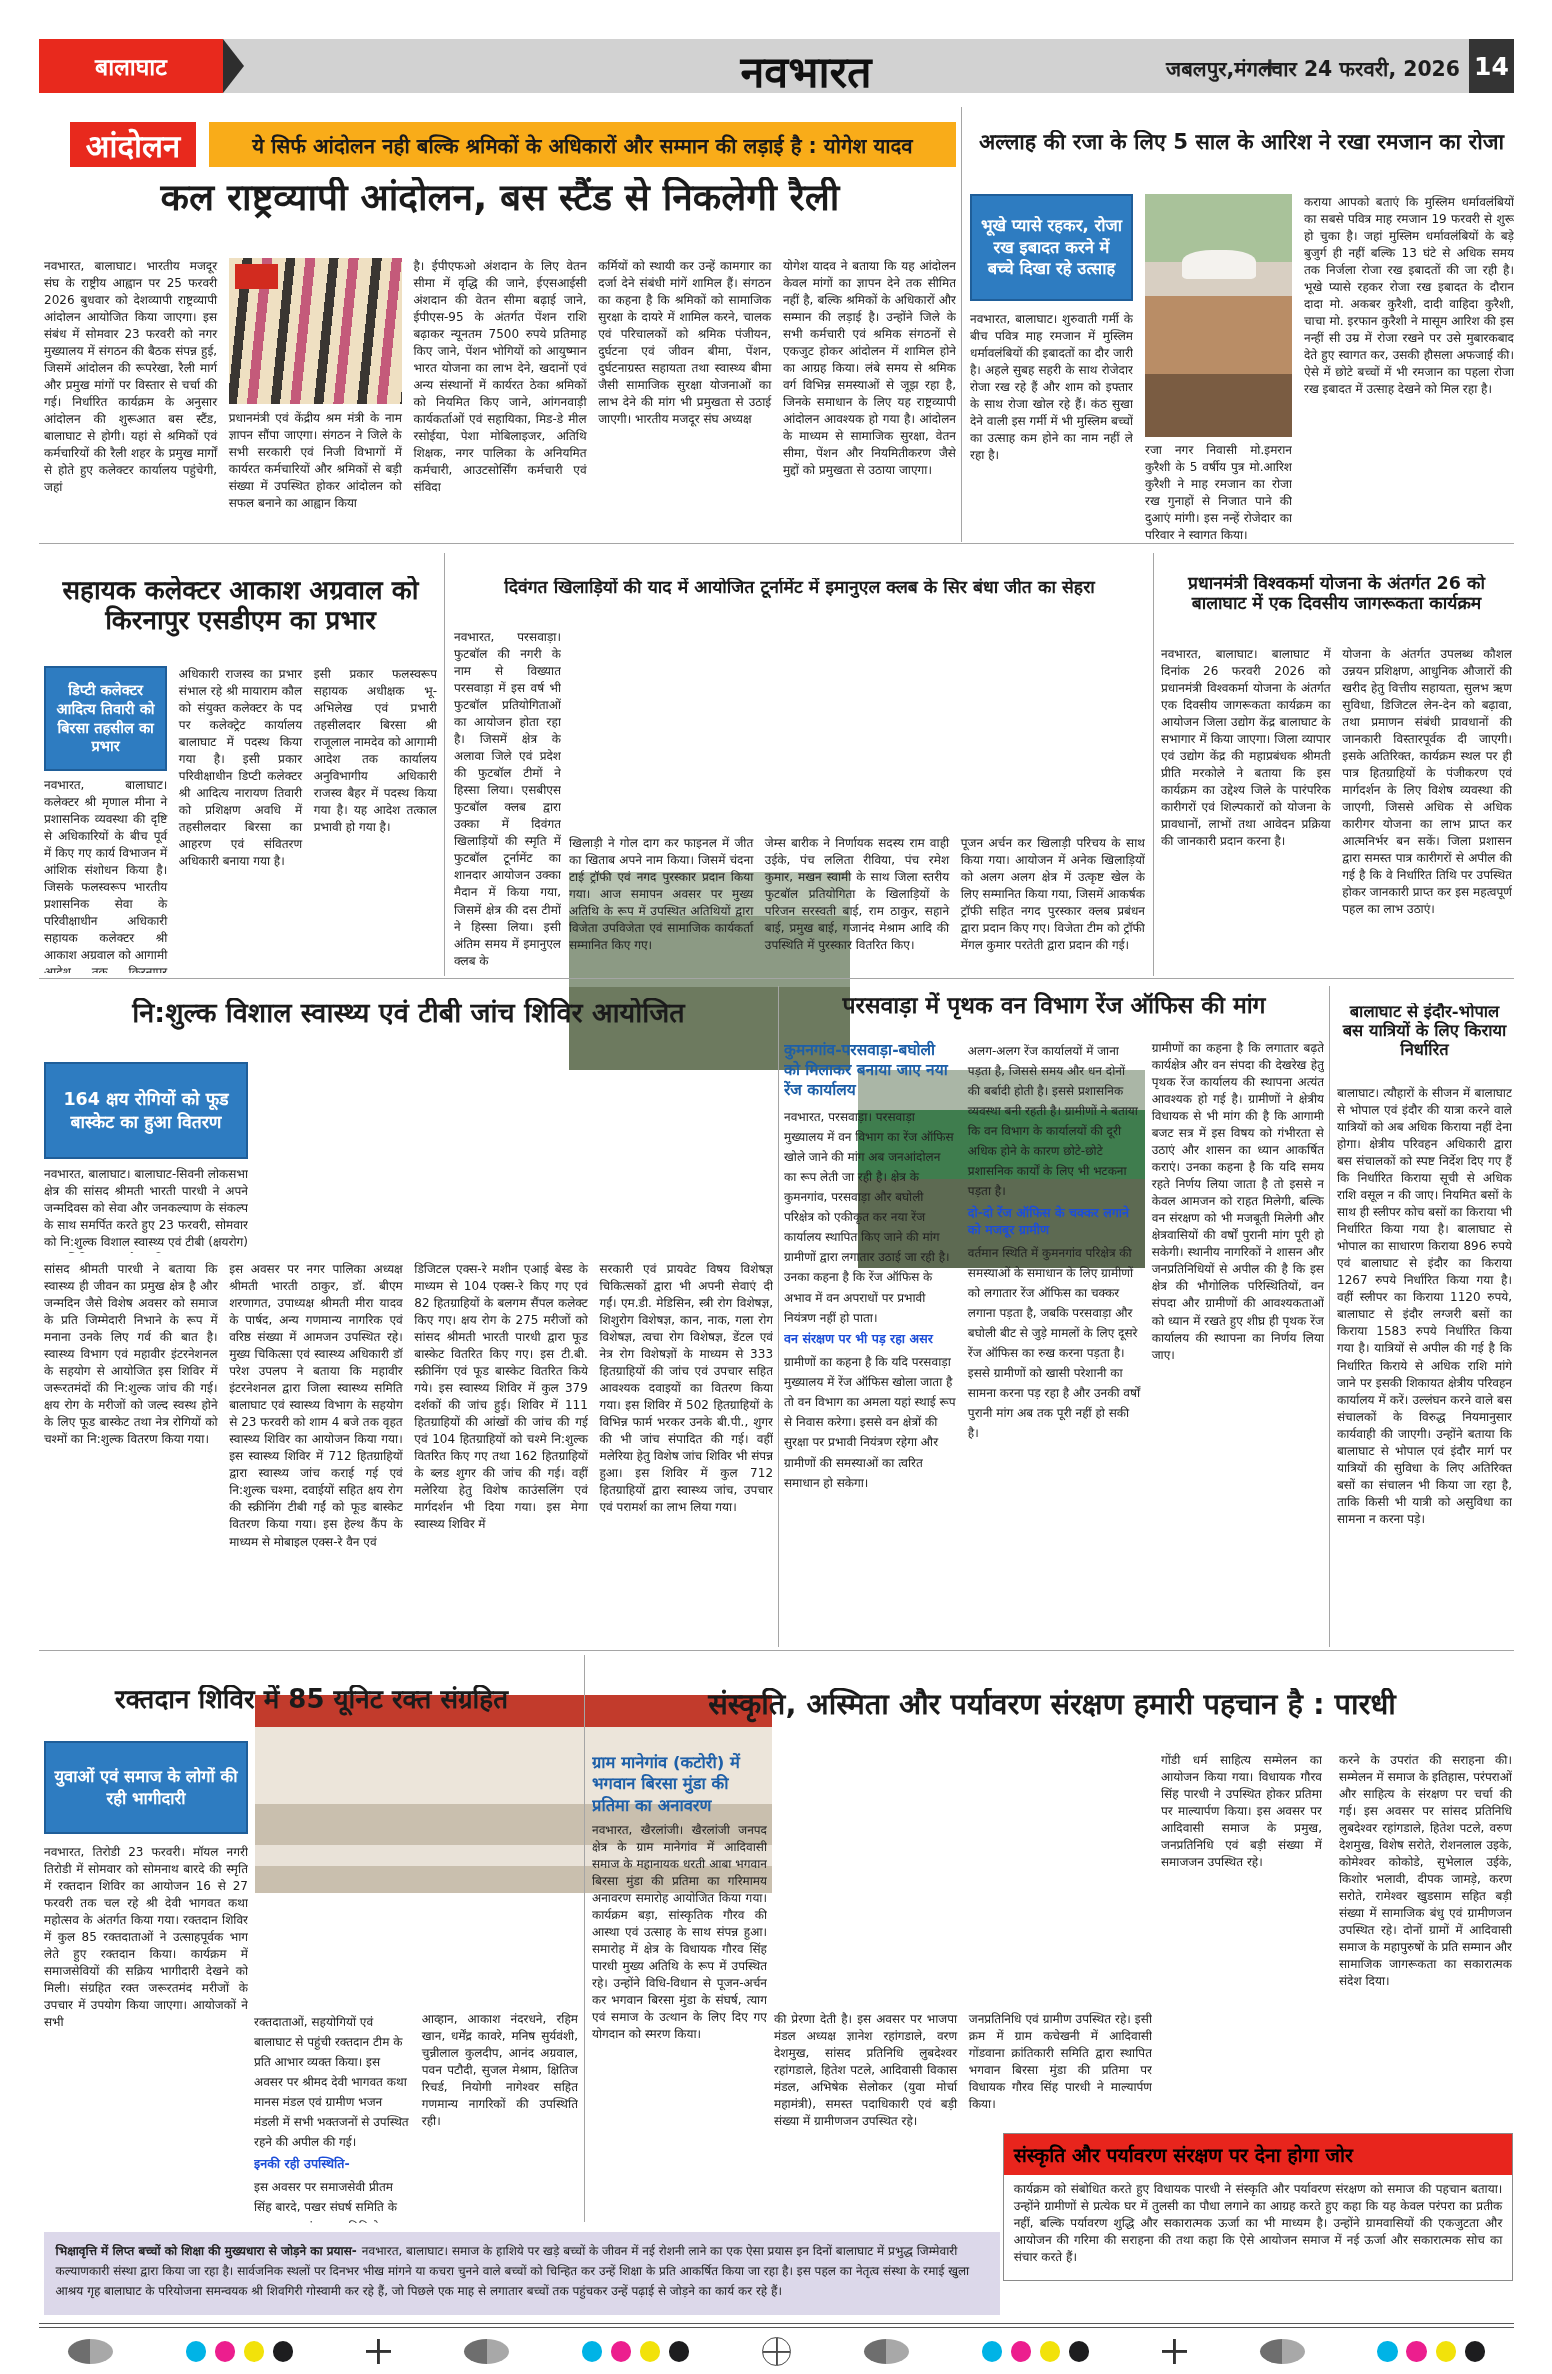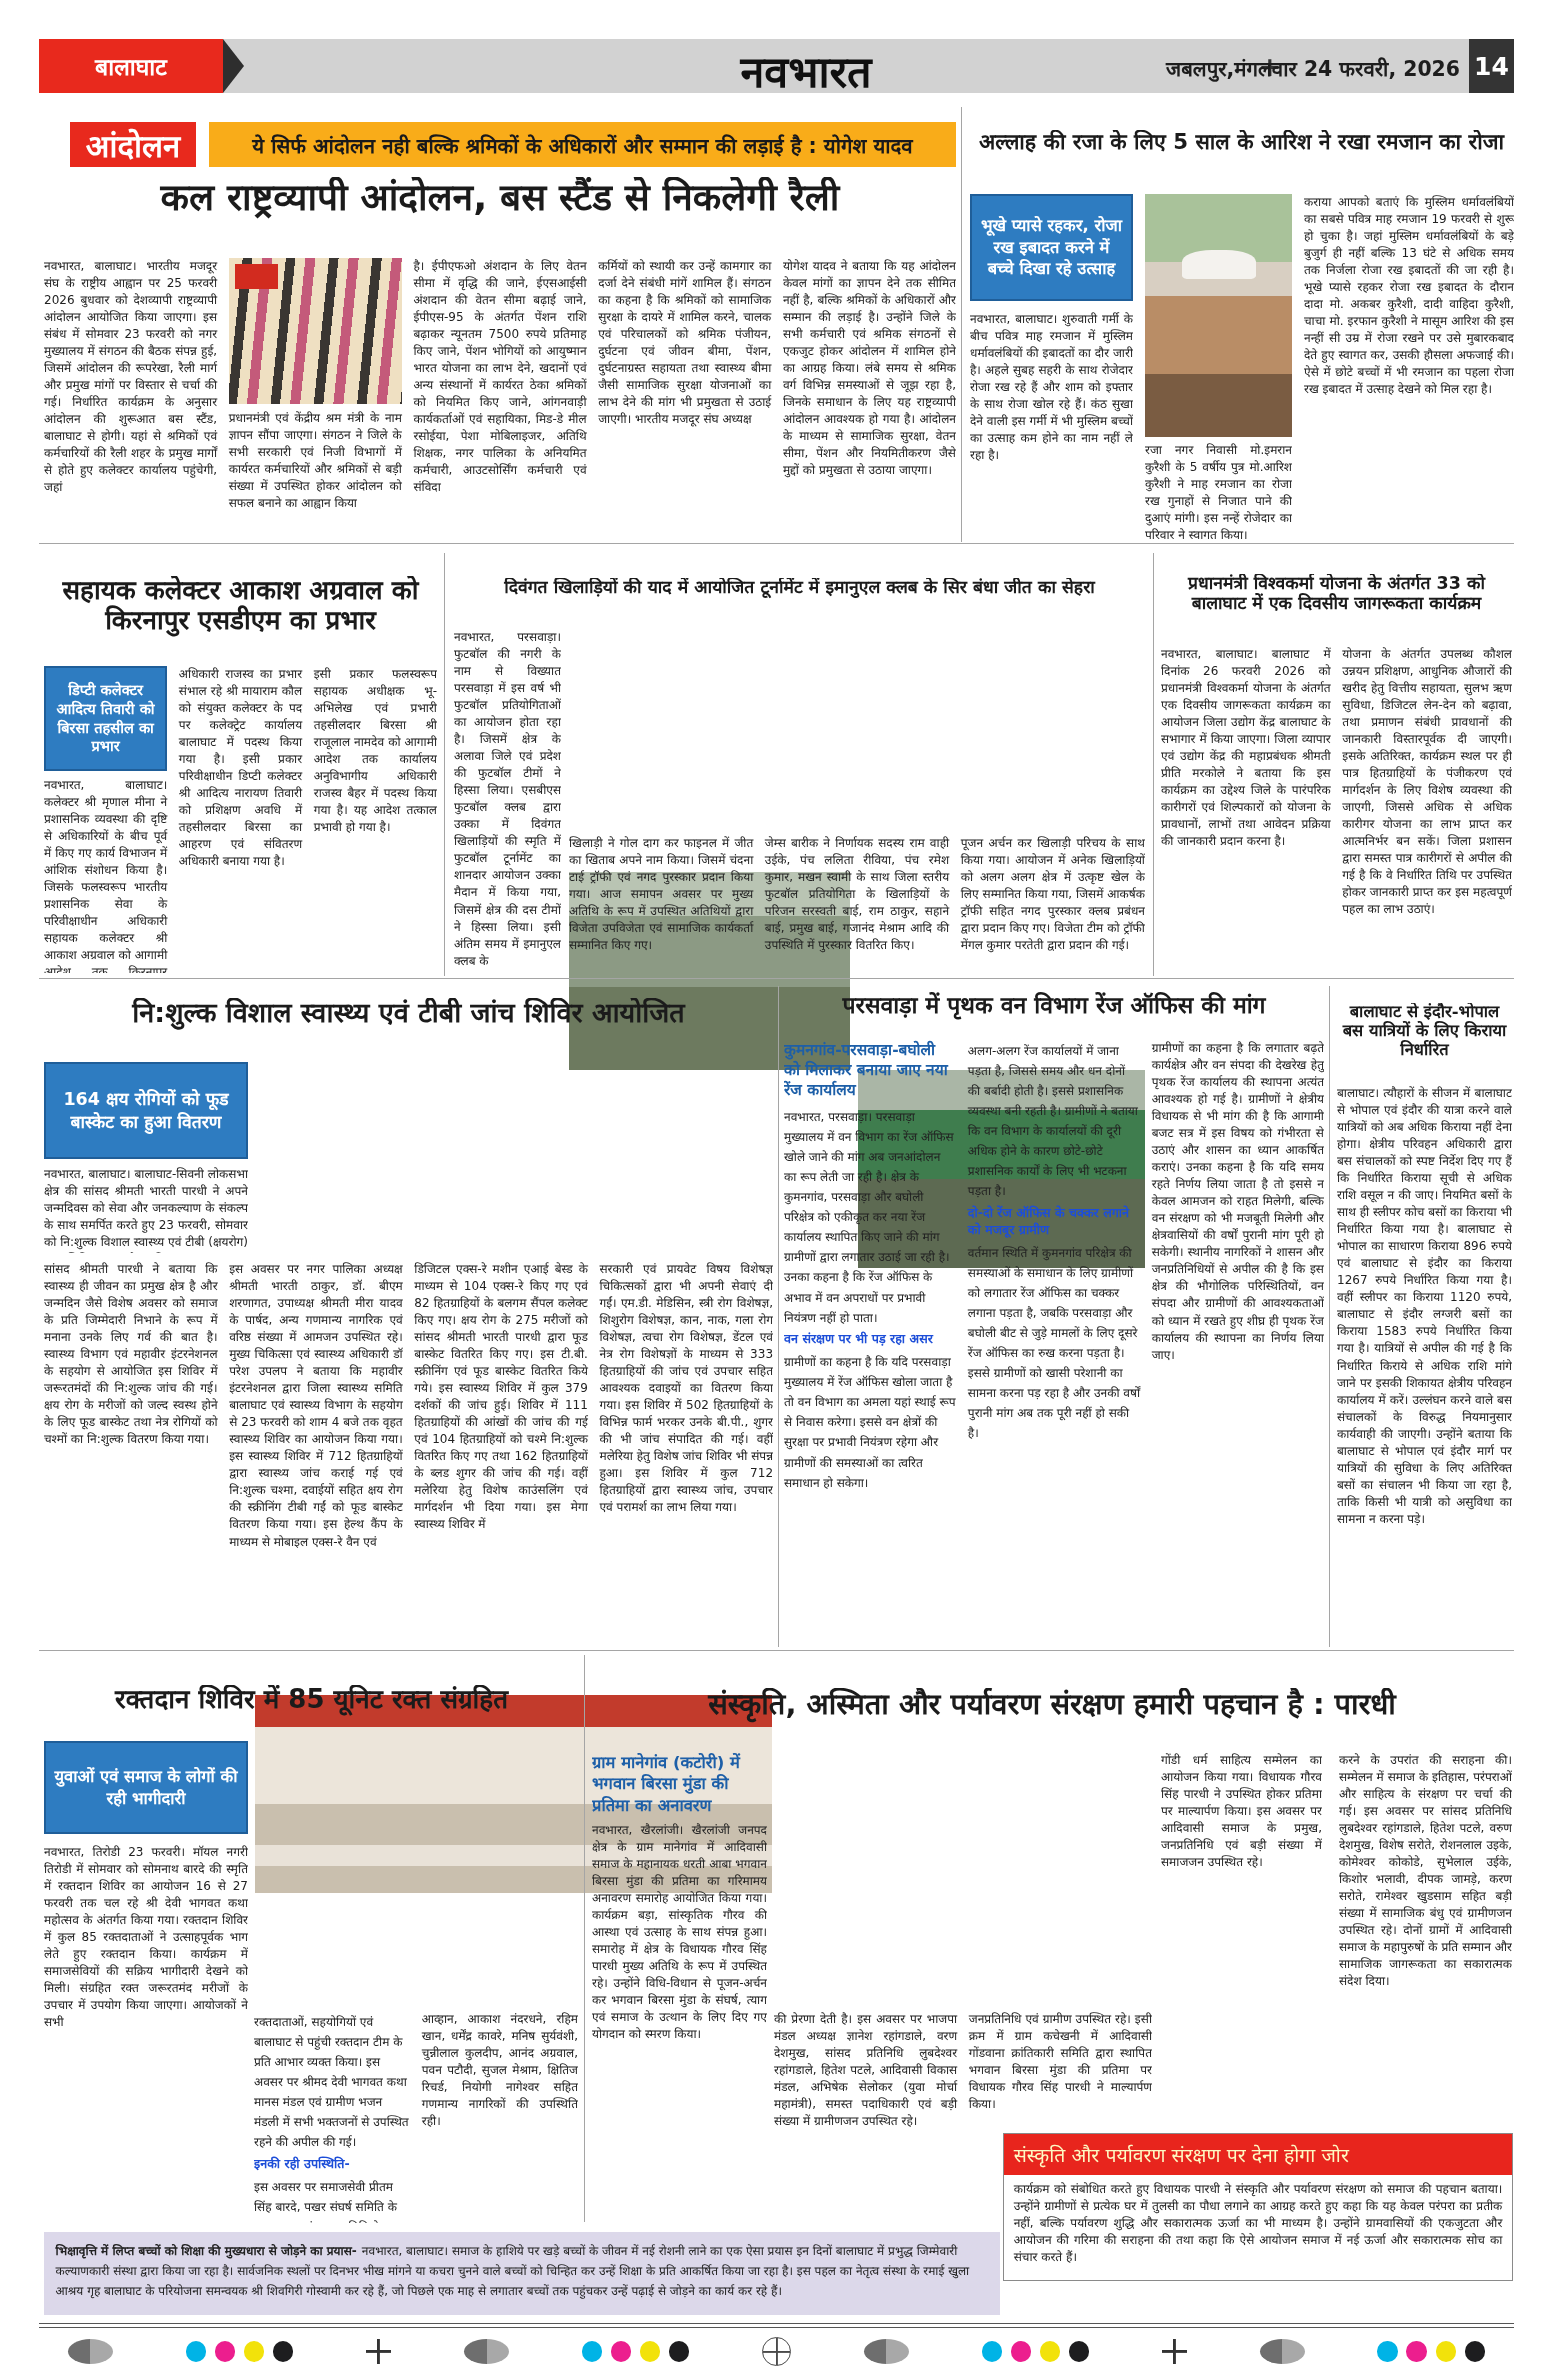--- a/index.html
+++ b/index.html
@@ -33,21 +33,21 @@
            background:linear-gradient(90deg,#6e6e6e 50%,#a8a8a8 50%);}
   .dots{display:flex;gap:8.7px;align-items:center;}
   .dot{width:20.4px;height:20.4px;border-radius:50%;}
   .dc{background:#00b3e6;} .dm{background:#ec1e8e;} .dy{background:#f2e20a;} .dk{background:#1d1d1f;}
   .plusmark{width:25px;height:25px;
     background:linear-gradient(#333,#333) center/100% 2.9px no-repeat,
                linear-gradient(#333,#333) center/2.9px 100% no-repeat;}
   .regmark{width:27px;height:27px;border:1.9px solid #4a4a4a;border-radius:50%;
     background:linear-gradient(#4a4a4a,#4a4a4a) center/100% 1.9px no-repeat,
                linear-gradient(#4a4a4a,#4a4a4a) center/1.9px 100% no-repeat;}
-  .redboxhdr{background:#e8251d;color:#fef9c3;font-weight:normal;display:flex;
+  .redboxhdr{background:#e8251d;color:#000000;font-weight:bold;display:flex;
              align-items:center;padding:3.9px 9.7px;}
   .strip{background:#dcd8ea;}
 </style>
 </head>
 <body>
 
 <div class="sheet">
 
   <div class="abs hdrbar" style="left:39px;top:39px;width:1475px;height:54px;">
     <div class="kicker-label" style="width:184px;height:54px;font-size:23px;">
@@ -104,21 +104,21 @@
   <div class="abs body clip" style="left:454px;top:629px;width:107px;height:344px;">नवभारत, परसवाड़ा। फुटबॉल की नगरी के नाम से विख्यात परसवाड़ा में इस वर्ष भी फुटबॉल प्रतियोगिताओं का आयोजन होता रहा है। जिसमें क्षेत्र के अलावा जिले एवं प्रदेश की फुटबॉल टीमों ने हिस्सा लिया। एसबीएस फुटबॉल क्लब द्वारा उक्का में दिवंगत खिलाड़ियों की स्मृति में फुटबॉल टूर्नामेंट का शानदार आयोजन उक्का मैदान में किया गया, जिसमें क्षेत्र की दस टीमों ने हिस्सा लिया। इसी अंतिम समय में इमानुएल क्लब के</div>
   <div class="abs photo" style="left:569px;top:629px;width:281px;height:198px;background:linear-gradient(180deg,#b9c4b3 0 22%,#8c9a84 22% 58%,#6d7a5f 58%);"></div>
   <div class="abs photo" style="left:858px;top:629px;width:287px;height:198px;background:linear-gradient(180deg,#aab6a6 0 20%,#3f7d4e 20% 55%,#5d6a52 55%);"></div>
   <div class="abs cols clip" style="left:569px;top:835px;width:576px;height:138px;">
     <div class="col body">खिलाड़ी ने गोल दाग कर फाइनल में जीत का खिताब अपने नाम किया। जिसमें चंदना टाई ट्रॉफी एवं नगद पुरस्कार प्रदान किया गया। आज समापन अवसर पर मुख्य अतिथि के रूप में उपस्थित अतिथियों द्वारा विजेता उपविजेता एवं सामाजिक कार्यकर्ता सम्मानित किए गए।</div>
     <div class="col body">जेम्स बारीक ने निर्णायक सदस्य राम वाही उईके, पंच ललिता रीविया, पंच रमेश कुमार, मखन स्वामी के साथ जिला स्तरीय फुटबॉल प्रतियोगिता के खिलाड़ियों के परिजन सरस्वती बाई, राम ठाकुर, सहाने बाई, प्रमुख बाई, गजानंद मेश्राम आदि की उपस्थिति में पुरस्कार वितरित किए।</div>
     <div class="col body">पूजन अर्चन कर खिलाड़ी परिचय के साथ किया गया। आयोजन में अनेक खिलाड़ियों को अलग अलग क्षेत्र में उत्कृष्ट खेल के लिए सम्मानित किया गया, जिसमें आकर्षक ट्रॉफी सहित नगद पुरस्कार क्लब प्रबंधन द्वारा प्रदान किए गए। विजेता टीम को ट्रॉफी मेंगल कुमार परतेती द्वारा प्रदान की गई।</div>
   </div>
 
   <div class="vr" style="left:1153px;top:553px;height:423px;"></div>
-  <div class="abs hl clip" style="left:1161px;top:574px;width:351px;height:62px;font-size:17.5px;">प्रधानमंत्री विश्वकर्मा योजना के अंतर्गत 33 को बालाघाट में एक दिवसीय जागरूकता कार्यक्रम</div>
+  <div class="abs hl clip" style="left:1161px;top:574px;width:351px;height:62px;font-size:17.5px;">प्रधानमंत्री विश्वकर्मा योजना के अंतर्गत 26 को बालाघाट में एक दिवसीय जागरूकता कार्यक्रम</div>
   <div class="abs cols clip" style="left:1161px;top:646px;width:351px;height:328px;">
     <div class="col body">नवभारत, बालाघाट। बालाघाट में दिनांक 26 फरवरी 2026 को प्रधानमंत्री विश्वकर्मा योजना के अंतर्गत एक दिवसीय जागरूकता कार्यक्रम का आयोजन जिला उद्योग केंद्र बालाघाट के सभागार में किया जाएगा। जिला व्यापार एवं उद्योग केंद्र की महाप्रबंधक श्रीमती प्रीति मरकोले ने बताया कि इस कार्यक्रम का उद्देश्य जिले के पारंपरिक कारीगरों एवं शिल्पकारों को योजना के प्रावधानों, लाभों तथा आवेदन प्रक्रिया की जानकारी प्रदान करना है।</div>
     <div class="col body">योजना के अंतर्गत उपलब्ध कौशल उन्नयन प्रशिक्षण, आधुनिक औजारों की खरीद हेतु वित्तीय सहायता, सुलभ ऋण सुविधा, डिजिटल लेन-देन को बढ़ावा, तथा प्रमाणन संबंधी प्रावधानों की जानकारी विस्तारपूर्वक दी जाएगी। इसके अतिरिक्त, कार्यक्रम स्थल पर ही पात्र हितग्राहियों के पंजीकरण एवं मार्गदर्शन के लिए विशेष व्यवस्था की जाएगी, जिससे अधिक से अधिक कारीगर योजना का लाभ प्राप्त कर आत्मनिर्भर बन सकें। जिला प्रशासन द्वारा समस्त पात्र कारीगरों से अपील की गई है कि वे निर्धारित तिथि पर उपस्थित होकर जानकारी प्राप्त कर इस महत्वपूर्ण पहल का लाभ उठाएं।</div>
   </div>
 
   <div class="hr" style="left:39px;top:978px;width:1475px;"></div>
 
   <div class="abs hl clip" style="left:44px;top:998px;width:729px;height:49px;font-size:27px;">नि:शुल्क विशाल स्वास्थ्य एवं टीबी जांच शिविर आयोजित</div>
   <div class="abs bluebox" style="left:44px;top:1062px;width:204px;height:97px;font-size:17.5px;">164 क्षय रोगियों को फूड बास्केट का हुआ वितरण</div>
   <div class="abs body clip" style="left:44px;top:1166px;width:204px;height:87px;">नवभारत, बालाघाट। बालाघाट-सिवनी लोकसभा क्षेत्र की सांसद श्रीमती भारती पारधी ने अपने जन्मदिवस को सेवा और जनकल्याण के संकल्प के साथ समर्पित करते हुए 23 फरवरी, सोमवार को नि:शुल्क विशाल स्वास्थ्य एवं टीबी (क्षयरोग) जांच शिविर का आयोजन किया।</div>

